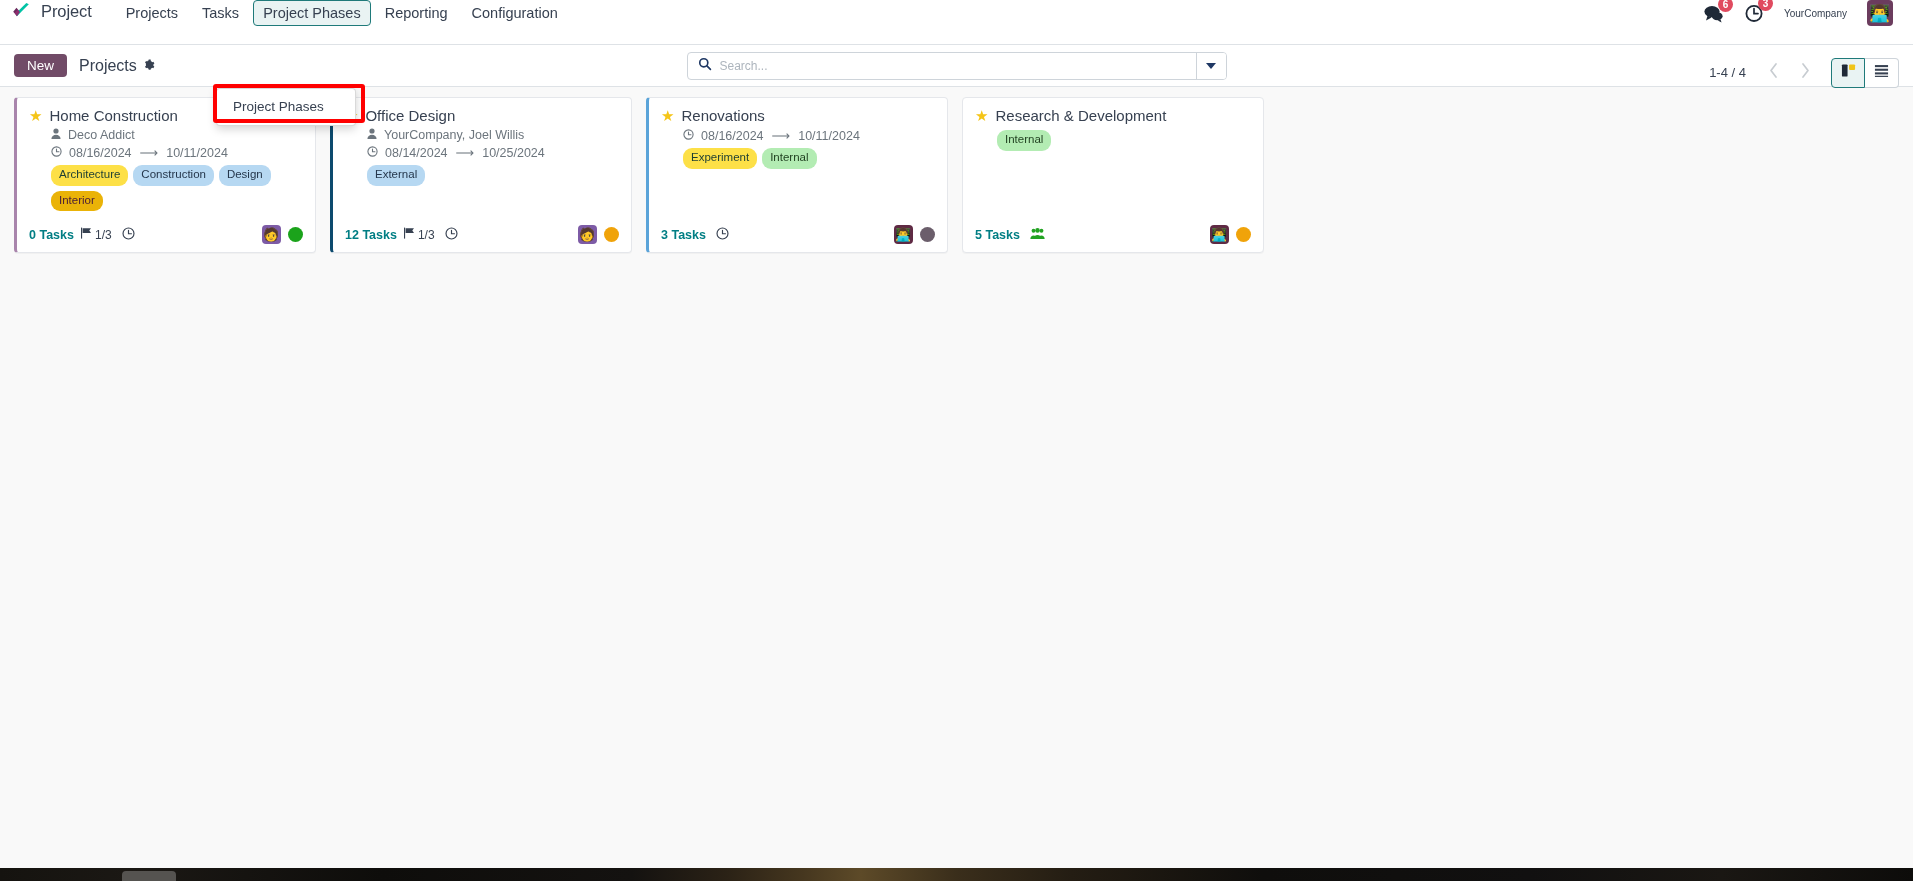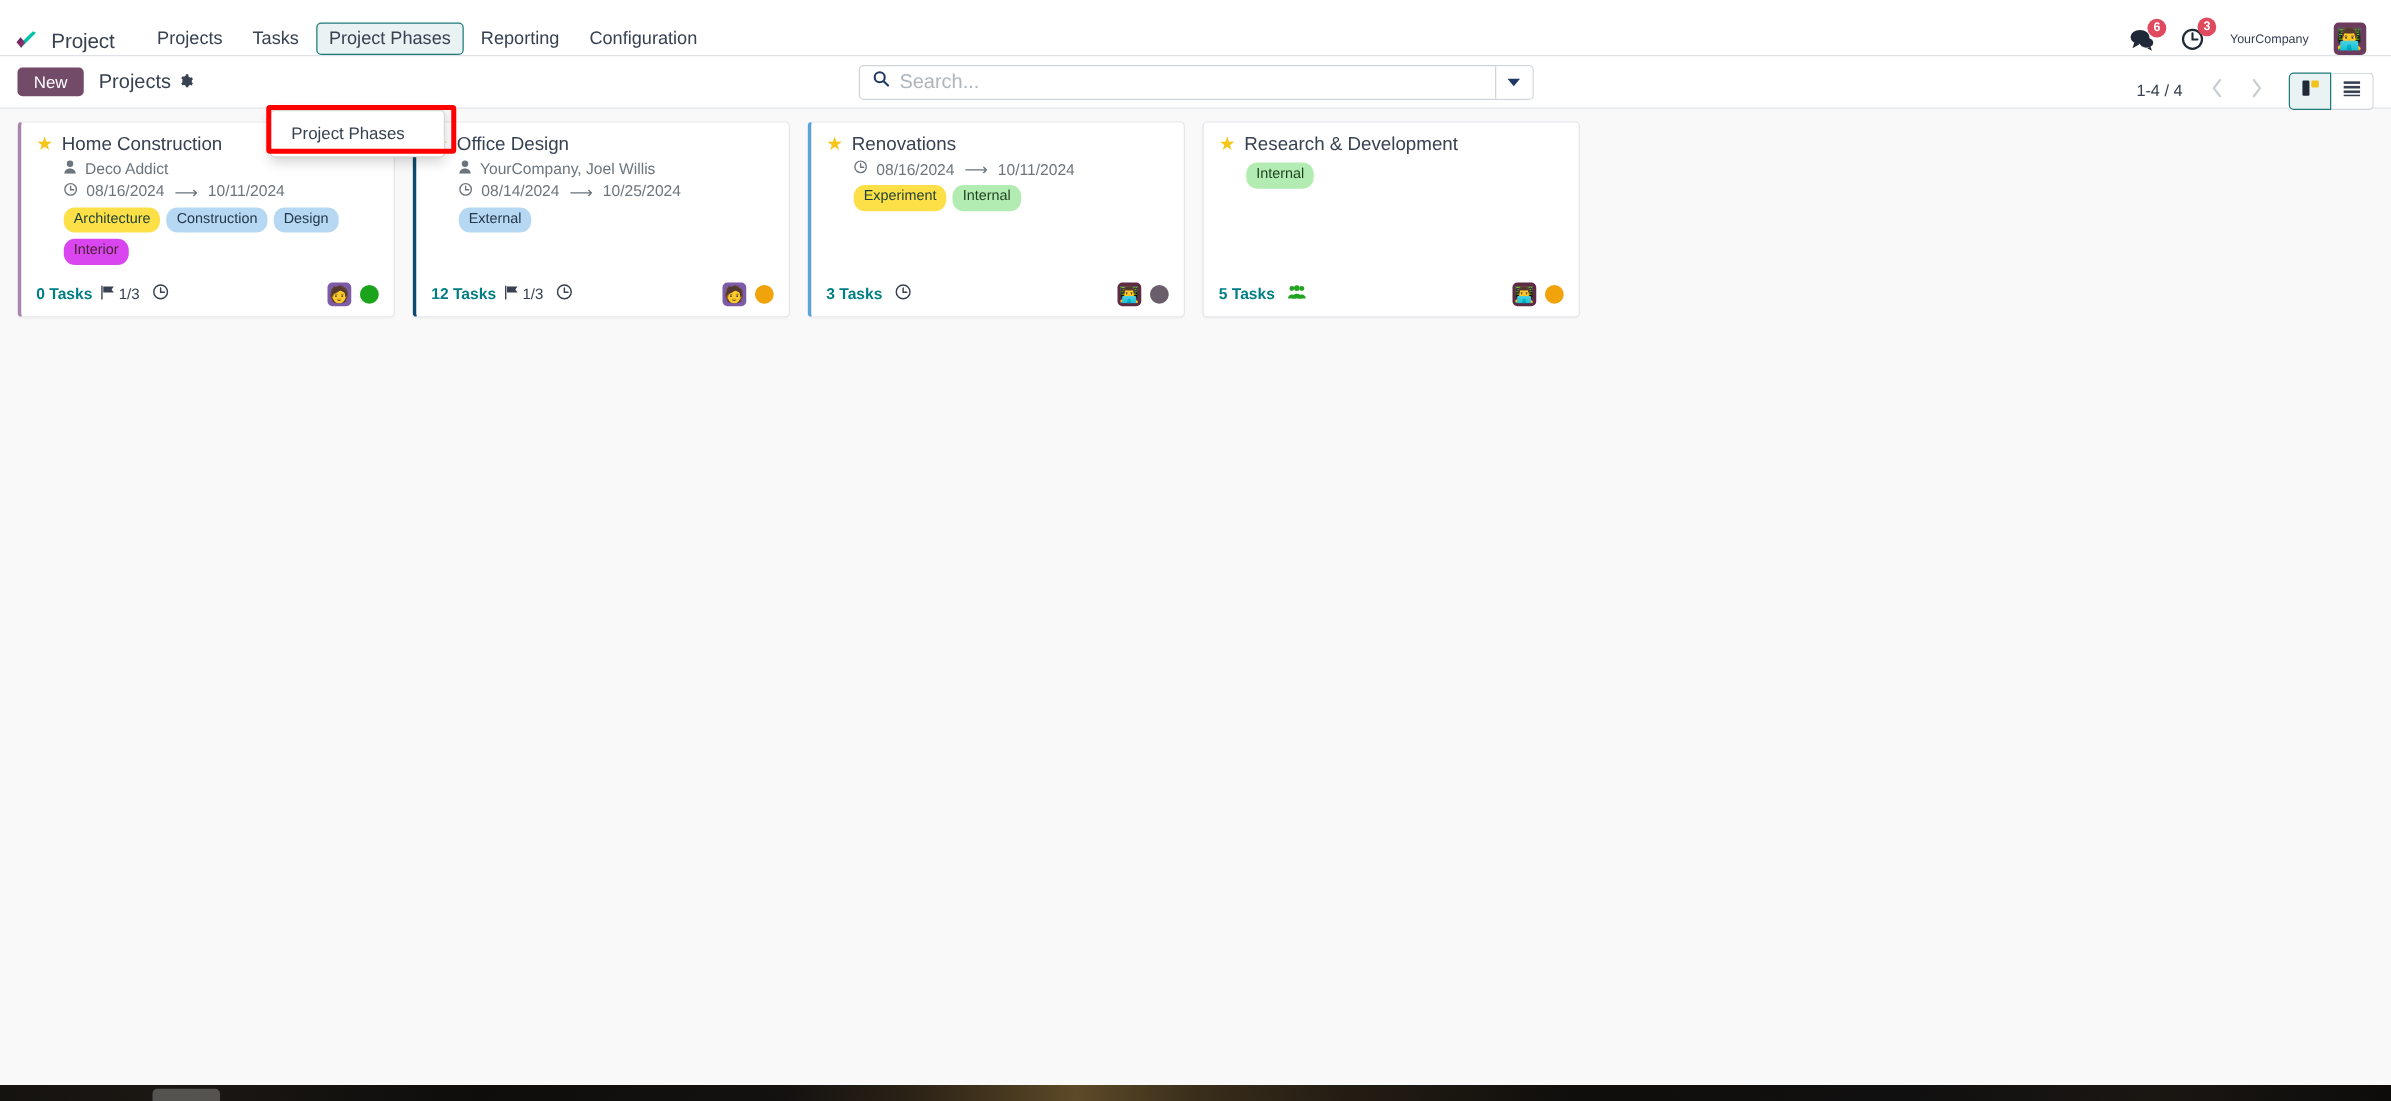--- a/index.html
+++ b/index.html
@@ -9,21 +9,21 @@
     background: #f9f9f9;
     overflow: hidden;
   }
 
   
   .navbar {
     height: 45px;
     background: #ffffff;
     border-bottom: 1px solid #dee2e6;
     display: flex;
-    align-items: flex-end;
+    align-items: flex-start;
     padding: 0 14px 0 10px;
     position: relative;
     z-index: 30;
   }
   .brand {
     display: flex; align-items: center; gap: 9px;
     margin-right: 24px;
   }
   .brand-logo { width: 22px; height: 22px; display:block; }
   .brand-name {
@@ -94,21 +94,21 @@
     display: flex; align-items: stretch;
     border: 1px solid #ced4da; border-radius: 4px;
     background: #fff; height: 28px; overflow: hidden;
   }
   .search-wrap {
     flex: 1; display: flex; align-items: center; gap: 8px;
     padding: 0 10px;
   }
   .search-input {
     flex: 1; border: none; outline: none;
-    font-size: 16px; color: #4c1d95;
+    font-size: 12px; color: #4c1d95;
     font-family: "Liberation Sans", sans-serif;
     background: transparent;
   }
   .search-input::placeholder { color: #adb5bd; }
   .search-toggle {
     width: 30px; border-left: 1px solid #ced4da;
     display: flex; align-items: center; justify-content: center;
     cursor: pointer; background: #fff;
   }
   .caret-down {
@@ -217,21 +217,21 @@
     margin: 5px 0 0 22px;
   }
   .tag {
     font-size: 11.5px; line-height: 1;
     padding: 4px 8px 5px 8px;
     border-radius: 9px;
     white-space: nowrap;
   }
   .tag-teal   { background: #fde047; color: #1c3d33; }
   .tag-blue   { background: #b6d8f2; color: #25374c; }
-  .tag-pink   { background: #d946ef; color: #4d2036; }
+  .tag-pink   { background: #eab308; color: #4d2036; }
   .tag-green  { background: #b3ecb3; color: #1f3f1f; }
 
   .k-footer {
     margin-top: auto;
     display: flex; align-items: center;
     padding-top: 14px;
   }
   .k-tasks {
     font-size: 12.5px; color: #017e84; font-weight: 700;
     cursor: pointer;

